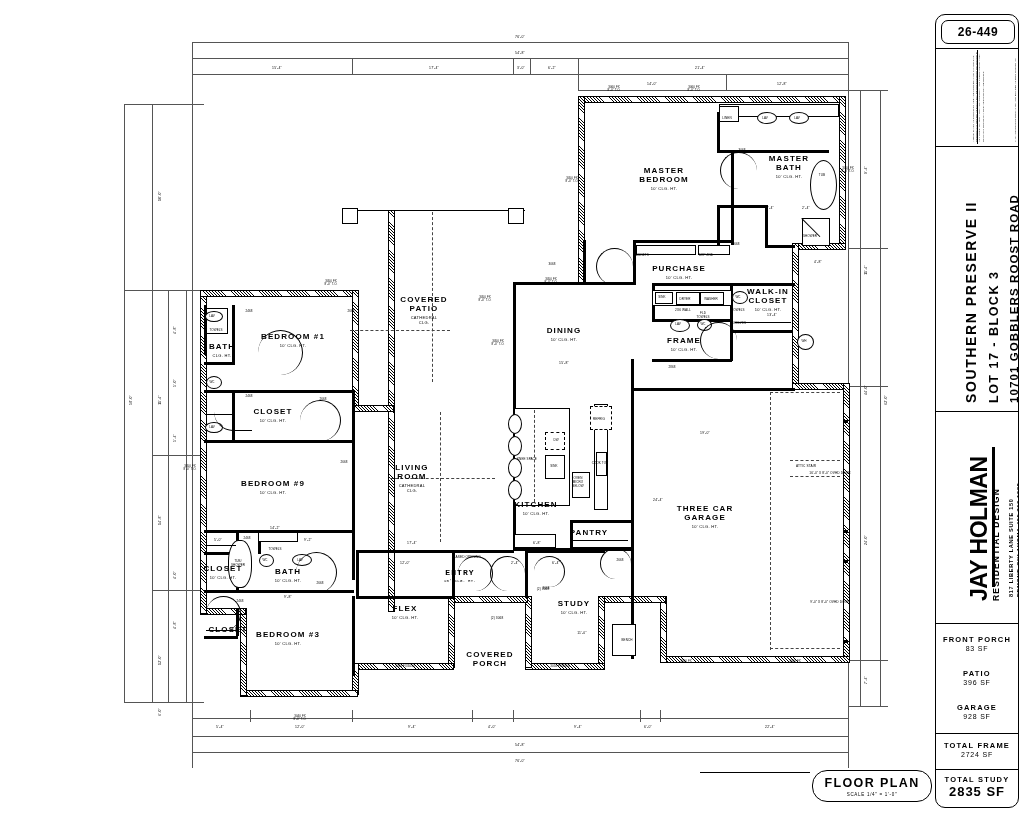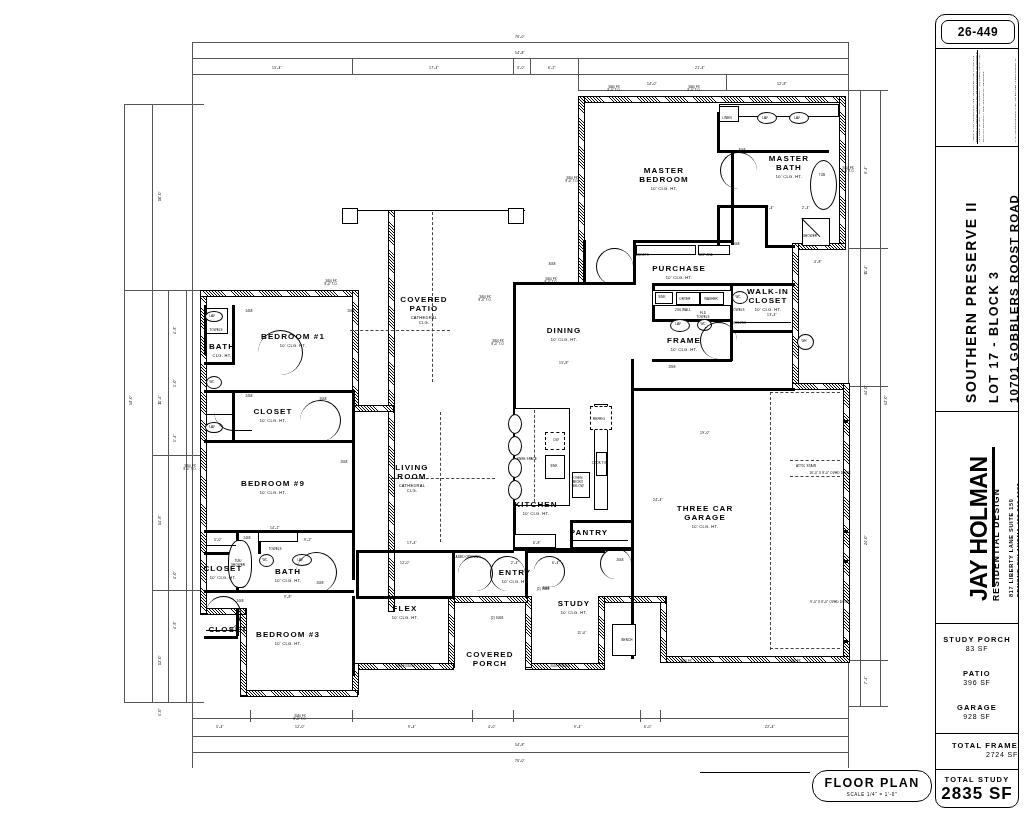--- a/index.html
+++ b/index.html
@@ -42,21 +42,21 @@
   .tbrow{position:absolute;left:0;width:100%;border-top:1px solid #000;}
   .vtext{position:absolute;transform-origin:0 0;white-space:nowrap;}
 
   #jobno{position:absolute;left:5px;top:5px;width:72px;height:22px;
      border:1px solid #000;border-radius:7px;display:flex;align-items:center;justify-content:center;}
   #jobno span{font-size:12px;font-weight:700;letter-spacing:.5px;}
 
   .areaBox{position:absolute;left:0;width:100%;text-align:center;}
   .areaName{font-size:7.5px;font-weight:700;letter-spacing:1.2px;}
   .areaVal{font-size:7px;letter-spacing:.8px;margin-top:1px;}
-  .areaBig{font-size:17px;font-weight:700;letter-spacing:1px;}
+  .areaBig{font-size:13px;font-weight:700;letter-spacing:1px;}
 
   
   #stamp{position:absolute;left:812px;top:770px;width:118px;height:30px;
       border:1.2px solid #000;border-radius:15px;display:flex;flex-direction:column;
       align-items:center;justify-content:center;background:#fff;}
   #stamp .s1{font-size:12.5px;font-weight:700;letter-spacing:1.4px;}
   #stamp .s2{font-size:4.5px;letter-spacing:.7px;margin-top:2px;}
 
   .wlogo{font-family:"Liberation Sans",sans-serif;}
 </style>
@@ -349,21 +349,21 @@
           <div class="rn">KITCHEN</div>
           <div class="rc">10' CLG. HT.</div>
         </div>
         <div class="room" style="left: 589px; top: 532px;">
           <div class="rn">PANTRY</div>
         </div>
         <div class="room" style="left: 705px; top: 516px;">
           <div class="rn">THREE CAR<br>GARAGE</div>
           <div class="rc">10' CLG. HT.</div>
         </div>
-        <div class="room" style="left: 515px; top: 576px;">
+        <div class="room" style="left: 460px; top: 576px; font-family: Liberation Mono, monospace;">
           <div class="rn">ENTRY</div>
           <div class="rc">10' CLG. HT.</div>
         </div>
         <div class="room" style="left: 405px; top: 612px;">
           <div class="rn">FLEX</div>
           <div class="rc">10' CLG. HT.</div>
         </div>
         <div class="room" style="left: 574px; top: 607px;">
           <div class="rn">STUDY</div>
           <div class="rc">10' CLG. HT.</div>
@@ -557,35 +557,35 @@
         <span style="font-size:5.6px;font-weight:700;letter-spacing:.7px;">817 LIBERTY LANE   SUITE 150</span>
       </div>
       <div class="vtext" style="left:71px;top:186px;transform:rotate(-90deg);">
         <span style="font-size:5.6px;font-weight:700;letter-spacing:.7px;">EDMOND OKLAHOMA   405.715.1932</span>
       </div>
     </div>
 
     <div class="tbrow" style="top:608px;"></div>
     <div class="abs" id="areas-band" style="left:0;top:608px;width:100%;height:110px;">
         <div class="areaBox" style="top: 12px;">
-          <div class="areaName">STUDY PORCH</div>
+          <div class="areaName">FRONT PORCH</div>
           <div class="areaVal">83 SF</div>
         </div>
         <div class="areaBox" style="top: 46px;">
           <div class="areaName">PATIO</div>
           <div class="areaVal">396 SF</div>
         </div>
         <div class="areaBox" style="top: 80px;">
           <div class="areaName">GARAGE</div>
           <div class="areaVal">928 SF</div>
         </div>
       </div>
 
     <div class="tbrow" style="top:718px;"></div>
-    <div class="areaBox" style="top:726px;text-align:right;">
+    <div class="areaBox" style="top:726px;">
       <div class="areaName">TOTAL FRAME</div>
       <div class="areaVal">2724 SF</div>
     </div>
     <div class="tbrow" style="top:754px;"></div>
     <div class="areaBox" style="top:760px;">
       <div class="areaName">TOTAL STUDY</div>
       <div class="areaBig">2835 SF</div>
     </div>
   </div>
 

